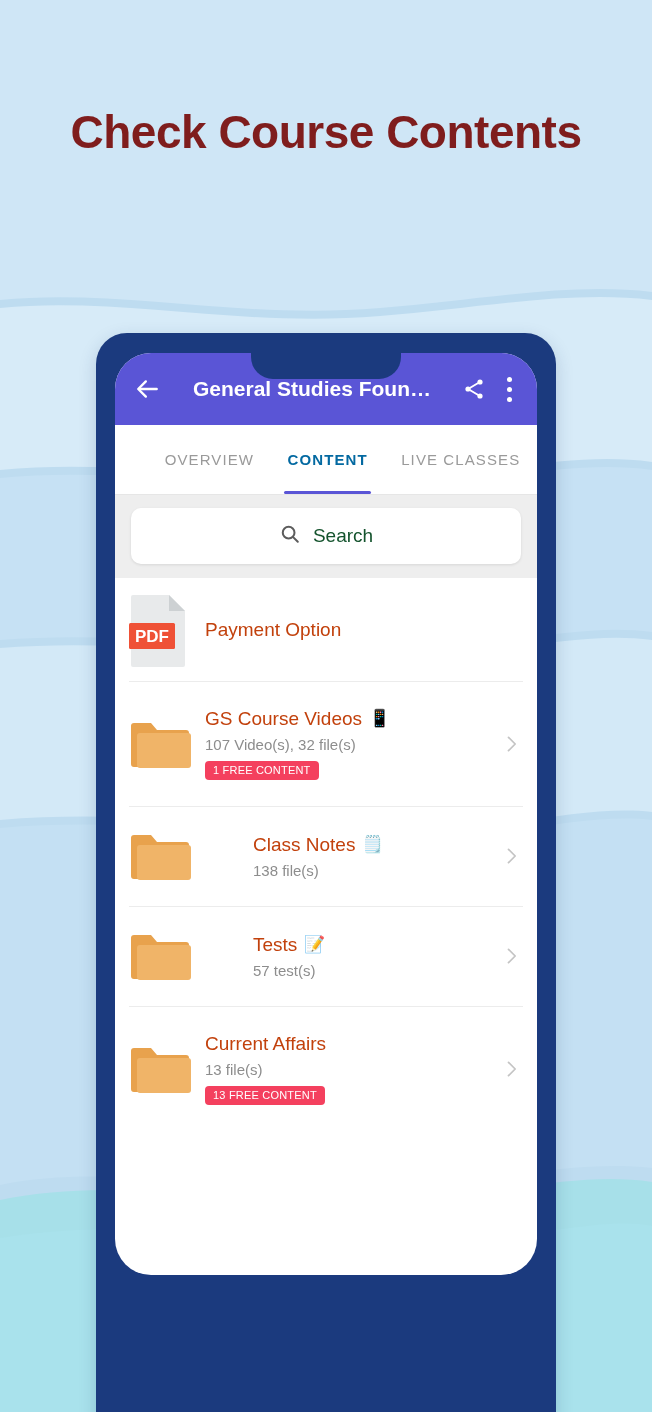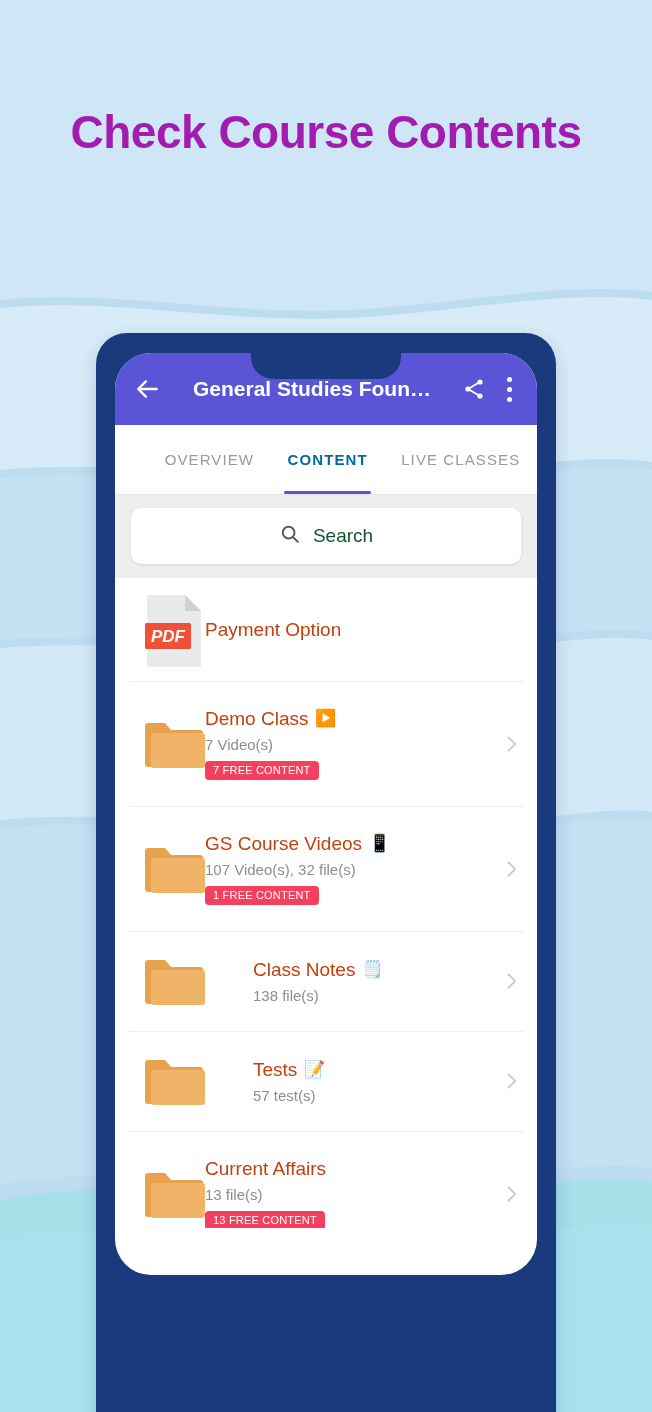--- a/index.html
+++ b/index.html
@@ -28,21 +28,21 @@
   
   #headline {
     position: absolute;
     top: 105px;
     left: 0;
     width: 652px;
     text-align: center;
     font-size: 46px;
     font-weight: bold;
     letter-spacing: -0.5px;
-    color: #a21caf;
+    color: #7f1d1d;
     z-index: 3;
   }
 
   
   #phone {
     position: absolute;
     left: 96px;
     top: 322px;
     width: 460px;
     height: 1233px;
@@ -179,22 +179,21 @@
     right: 14px;
     top: 0;
     height: 1px;
     background: #ececec;
   }
   .row-icon {
     flex: 0 0 auto;
     width: 76px;
     display: flex;
     align-items: center;
-    justify-content: flex-end;
-    font-style: italic;
+    justify-content: flex-start;
   }
   .row-body { flex: 1 1 auto; padding: 4px 0; }
   .row-title {
     font-size: 19px;
     color: #c2410c;
     display: flex;
     align-items: center;
     gap: 7px;
   }
   .row-emoji { font-size: 17px; line-height: 1; }
@@ -297,41 +296,20 @@
             <rect x="0" y="30" width="46" height="26" rx="1.5" fill="#ef5136"></rect>
             <text x="23" y="49" font-family="'Liberation Sans', sans-serif" font-size="17" font-weight="bold" fill="#ffffff" text-anchor="middle">PDF</text>
           </svg>
         </div>
         <div class="row-body">
           <div class="row-title">Payment Option</div>
         </div>
         <div class="row-chevron"></div>
       </div>
 
-      <div class="row r-folder">
-        <div class="row-icon">
-          <svg width="62" height="52" viewBox="0 0 62 52">
-            <path d="M2 8 a3 3 0 0 1 3 -3 h17 l6 7 h29 a3 3 0 0 1 3 3 v31 a3 3 0 0 1 -3 3 h-52 a3 3 0 0 1 -3 -3 z" fill="#e8a24d"></path>
-            <path d="M8 18 a3 3 0 0 1 3 -3 h48 a3 3 0 0 1 3 3 v29 a3 3 0 0 1 -3 3 h-48 a3 3 0 0 1 -3 -3 z" fill="#f0b468"></path>
-          </svg>
-        </div>
-        <div class="row-body">
-          <div class="row-title">
-            <span>Demo Class</span>
-            <span class="row-emoji">▶️</span>
-          </div>
-          <div class="row-sub">7 Video(s)</div>
-          <span class="badge">7 FREE CONTENT</span>
-        </div>
-        <div class="row-chevron">
-          <svg width="20" height="20" viewBox="0 0 24 24" fill="none" stroke="#c4c4c4" stroke-width="2.1" stroke-linecap="round" stroke-linejoin="round">
-            <polyline points="9,4 17,12 9,20"></polyline>
-          </svg>
-        </div>
-      </div>
 
       <div class="row r-folder">
         <div class="row-icon">
           <svg width="62" height="52" viewBox="0 0 62 52">
             <path d="M2 8 a3 3 0 0 1 3 -3 h17 l6 7 h29 a3 3 0 0 1 3 3 v31 a3 3 0 0 1 -3 3 h-52 a3 3 0 0 1 -3 -3 z" fill="#e8a24d"></path>
             <path d="M8 18 a3 3 0 0 1 3 -3 h48 a3 3 0 0 1 3 3 v29 a3 3 0 0 1 -3 3 h-48 a3 3 0 0 1 -3 -3 z" fill="#f0b468"></path>
           </svg>
         </div>
         <div class="row-body">
           <div class="row-title">

